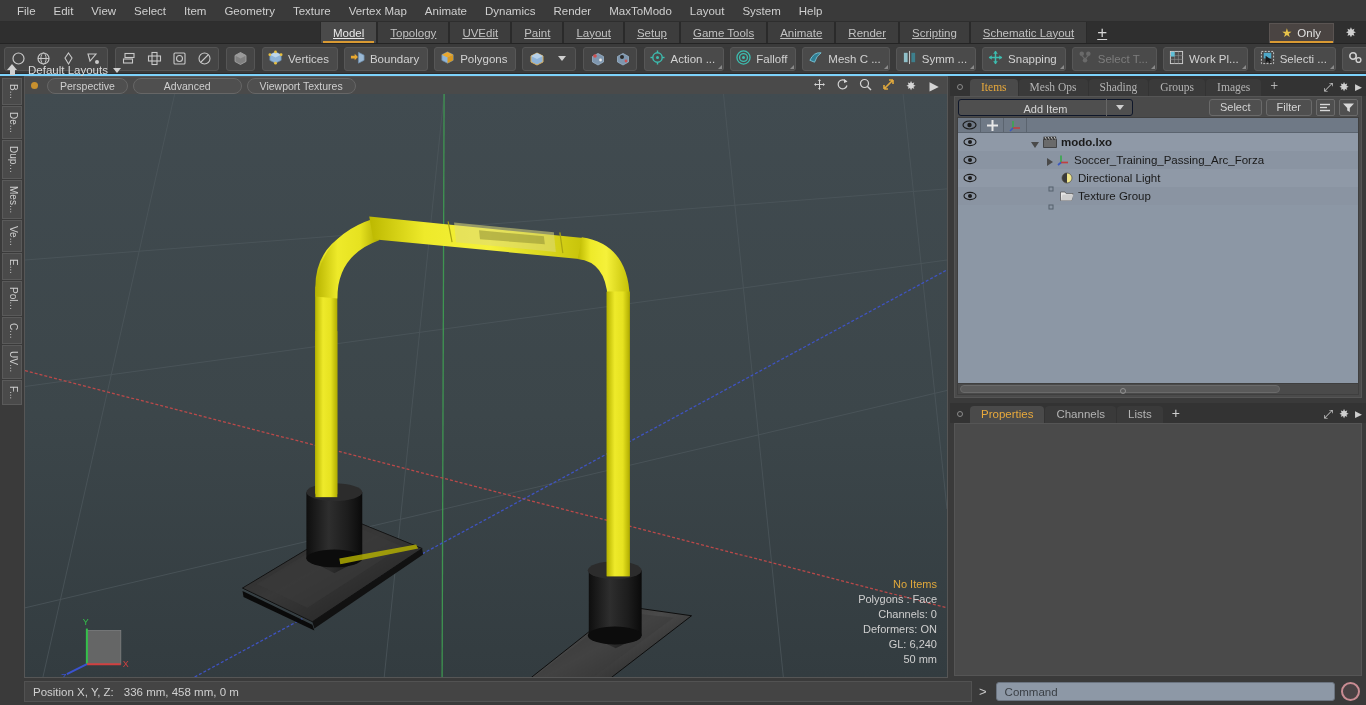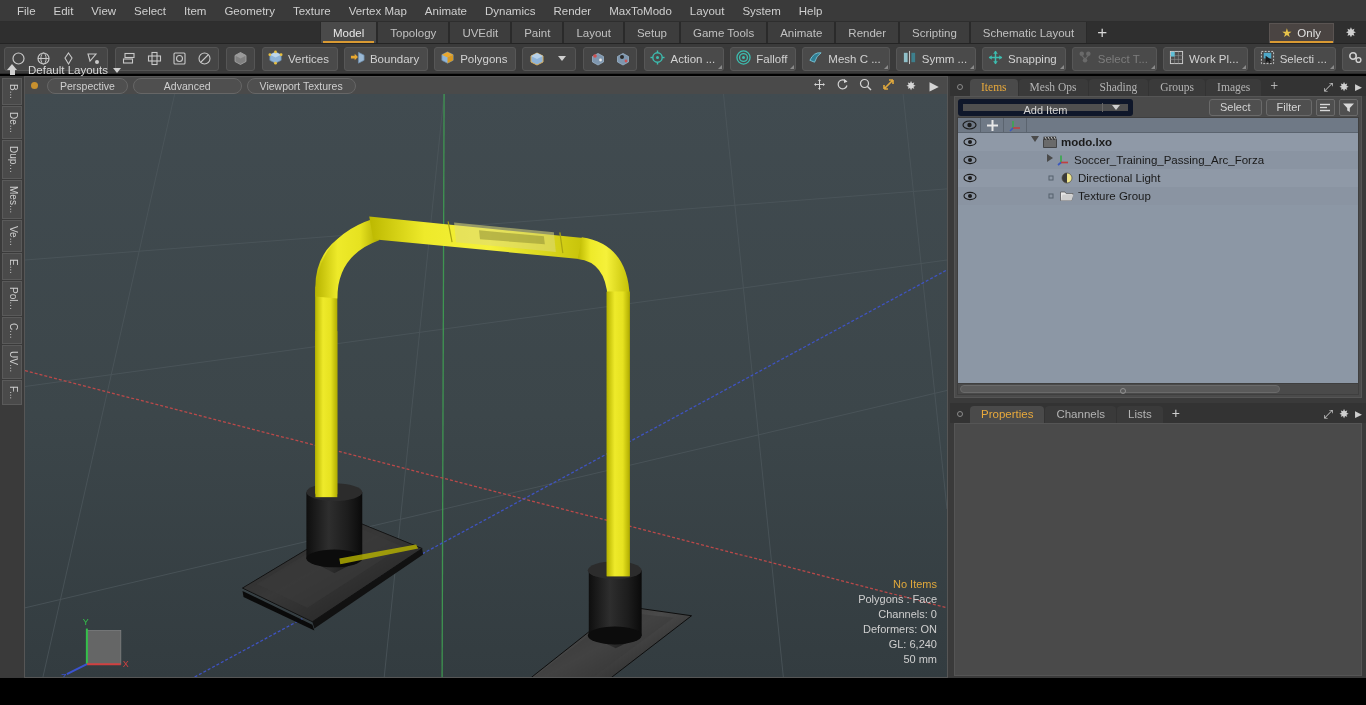--- a/index.html
+++ b/index.html
@@ -4,21 +4,21 @@
 <style>
   * { box-sizing: border-box; margin:0; padding:0; }
   html,body {
     width:1366px; height:705px; overflow:hidden;
     background:#3b3b3b;
     font-family:"Liberation Sans", sans-serif;
     font-size:11px;
     color:#c8c8c8;
     -webkit-font-smoothing:antialiased;
   }
-  .app { position:relative; width:1366px; height:705px; background:#000000; }
+  .app { position:relative; width:1366px; height:705px; background:#7dd3fc; }
 
   
   .menubar {
     height:22px; background:#3a3a3a; display:flex; align-items:center;
     padding-left:8px; border-bottom:1px solid #2e2e2e;
   }
   .menubar .mi {
     padding:3px 9px; color:#cfcfcf; font-size:11.5px; white-space:nowrap; cursor:default;
   }
 
@@ -38,21 +38,21 @@
     content:""; position:absolute; left:5.5px; top:8px; width:5px; height:5px; background:#d0d0d0;
   }
   .lb-label { font-size:11.5px; color:#d8d8d8; }
   .caret-dn { display:inline-block; margin-left:5px; border-left:4px solid transparent;
     border-right:4px solid transparent; border-top:5px solid #d0d0d0; vertical-align:middle;}
   .tabs { display:flex; align-items:stretch; flex:1; }
   .tab {
     padding:0 12px; display:flex; align-items:center; justify-content:center;
     font-size:11.5px; color:#c0c0c0; background:#3d3d3d;
     border-left:1px solid #2a2a2a; border-right:1px solid #2a2a2a;
-    position:relative; white-space:nowrap; cursor:default;
+    position:relative; white-space:nowrap; cursor:default;text-decoration:underline;
   }
   .tab.active { background:#4a4a4a; color:#e8e8e8; }
   .tab.active:after {
     content:""; position:absolute; left:2px; right:2px; bottom:0; height:2px; background:#d99a33;
   }
   .tab.plus { font-size:17px; color:#d8d8d8; padding:0 10px; background:#2f2f2f; border:none; }
   .lb-right { display:flex; align-items:center; padding-right:6px; background:#2f2f2f; }
   .only-btn {
     display:flex; align-items:center; gap:5px; padding:2px 12px; background:#4a4442;
     border:1px solid #5a5452; position:relative; color:#e0e0e0; font-size:11.5px;
@@ -128,22 +128,22 @@
   }
   .ptab.active { background:#4a4a4a; color:#e8a93c; }
   .ptab.plus { background:transparent; color:#d0d0d0; font-size:14px; padding:0 8px 2px; }
   .ptabs-right { position:absolute; right:4px; bottom:2px; display:flex; gap:6px;
     color:#cfcfcf; font-size:12px; align-items:center; }
 
   .items-panel { background:#4a4a4a; border:1px solid #555; margin:0 4px;
      flex:0 0 302px; display:flex; flex-direction:column; }
   .items-toolbar { height:20px; display:flex; align-items:center; padding:2px 3px; gap:4px; }
   .additem {
-    width:175px; height:17px; background:#4f4f4f; border:5px solid #0f172a; border-radius:3px;
-    display:flex; align-items:flex-start; justify-content:center; position:relative;
+    width:175px; height:17px; background:#4f4f4f; border:1px solid #0f172a; border-radius:3px;
+    display:flex; align-items:flex-end; justify-content:center; position:relative;
     font-size:11px; color:#d4d4d4;
   }
   .additem .dd {
     position:absolute; right:0; top:-1px; bottom:-1px; width:26px;
     border-left:1px solid #666; display:flex; align-items:center; justify-content:center;
   }
   .itb-spacer { flex:1; }
   .mini-btn { height:17px; padding:0 10px; background:#4f4f4f; border:1px solid #6a6a6a;
     border-radius:3px; font-size:11px; color:#d4d4d4; display:flex; align-items:center; }
   .sq-btn { width:19px; height:17px; background:#4f4f4f; border:1px solid #6a6a6a;
@@ -155,21 +155,21 @@
     align-items:center; font-size:11px; color:#f0f0f0; }
   .th-ico { width:23px; display:flex; align-items:center; justify-content:center;
     border-right:1px solid #5b646f; height:100%; }
   .th-name { padding-left:26px; flex:1; }
   .tree-body { flex:1; overflow:hidden; }
   .trow { height:18px; display:flex; align-items:center; font-size:11.5px; color:#1a1a1a; }
   .trow:nth-child(odd){ background:#8f99a7; }
   .trow:nth-child(even){ background:#8a94a2; }
   .tcell-eye { width:23px; display:flex; align-items:center; justify-content:center; }
   .tcell-b, .tcell-c { width:23px; }
-  .trow .tlabel { display:flex; align-items:flex-start; gap:4px; }
+  .trow .tlabel { display:flex; align-items:flex-end; gap:4px; }
   .tlabel.bold { font-weight:bold; }
   .tri { width:0;height:0;border-top:4px solid transparent;border-bottom:4px solid transparent;
     border-left:6px solid #4a4a4a; }
   .tri.down { border-left:4px solid transparent;border-right:4px solid transparent;
      border-top:6px solid #4a4a4a; border-bottom:none; }
   .tdash { width:9px; height:1px; }
   .hscroll { height:11px; background:#4a4a4a; border-top:1px solid #3f3f3f; position:relative;}
   .hscroll .thumb { position:absolute; left:2px; top:1px; height:8px; width:320px;
     background:#5a5a5a; border:1px solid #6a6a6a; border-radius:4px; }
   .hscroll .thumb:after{content:"";position:absolute;left:50%;top:2px;width:4px;height:4px;
@@ -788,13 +788,24 @@
           <span>⤢</span>
           <span>✸</span>
           <span style="font-size:9px;">▶</span>
         </div>
       </div>
 
       <div class="props-panel"></div>
     </div>
   </div>
 
+  <div class="statusbar">
+    <div class="sb-left">
+      <span>Position X, Y, Z:</span>
+      <span>336 mm, 458 mm, 0 m</span>
+    </div>
+    <div class="sb-right">
+      <span class="prompt">&gt;</span>
+      <div class="cmd-input">Command</div>
+      <div class="cmd-btn"></div>
+    </div>
+  </div>
 </div>
 
 </body></html>

